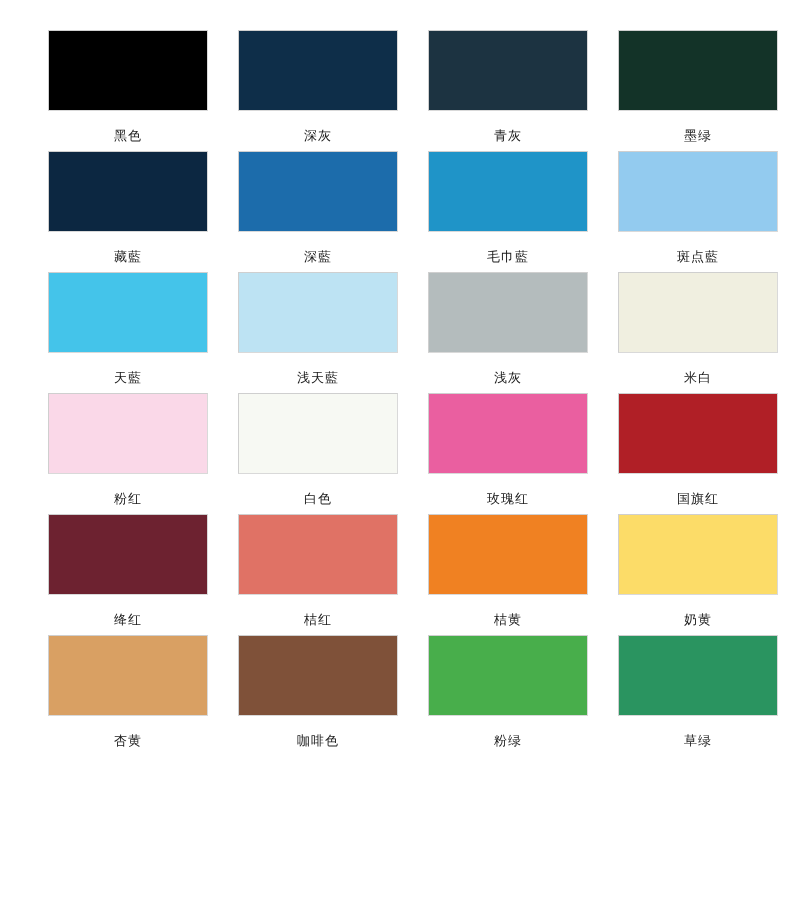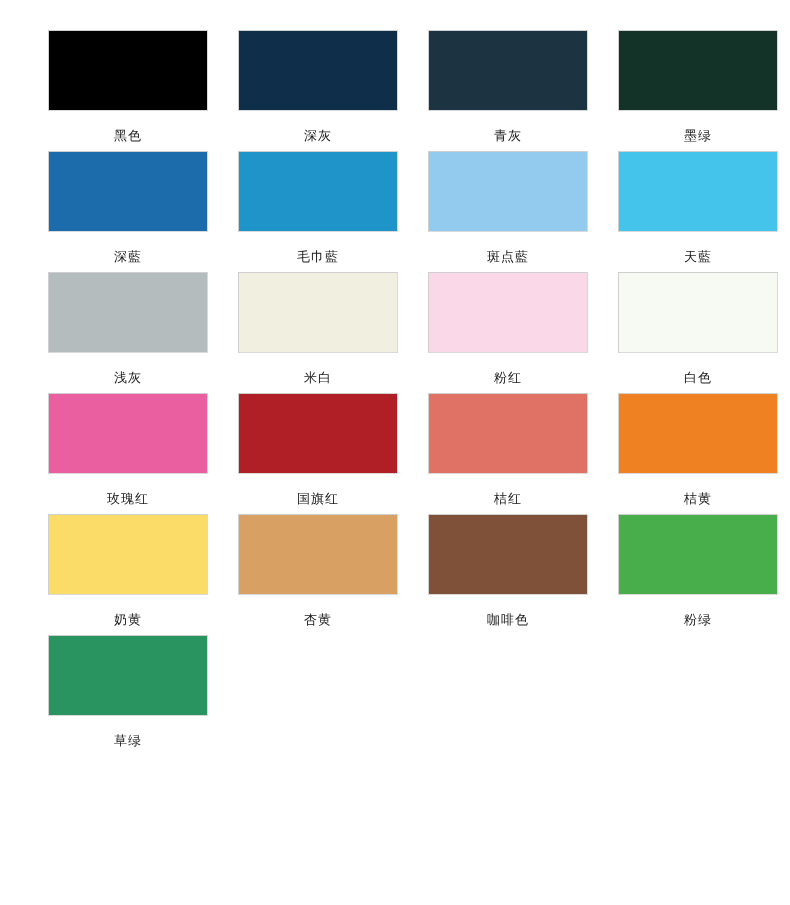--- a/index.html
+++ b/index.html
@@ -76,34 +76,42 @@
       </div>
       <div class="swatch-cell">
         <div class="swatch-chip" style="background-color: rgb(28, 51, 65);"></div>
         <div class="swatch-label">青灰</div>
       </div>
       <div class="swatch-cell">
         <div class="swatch-chip" style="background-color: rgb(19, 51, 40);"></div>
         <div class="swatch-label">墨绿</div>
       </div>
       <div class="swatch-cell">
+        <div class="swatch-chip" style="background-color: rgb(12, 39, 65);"></div>
+        <div class="swatch-label">藏藍</div>
+      </div>
+      <div class="swatch-cell">
         <div class="swatch-chip" style="background-color: rgb(28, 108, 171);"></div>
         <div class="swatch-label">深藍</div>
       </div>
       <div class="swatch-cell">
         <div class="swatch-chip" style="background-color: rgb(31, 148, 200);"></div>
         <div class="swatch-label">毛巾藍</div>
       </div>
       <div class="swatch-cell">
         <div class="swatch-chip" style="background-color: rgb(147, 203, 239);"></div>
         <div class="swatch-label">斑点藍</div>
       </div>
       <div class="swatch-cell">
         <div class="swatch-chip" style="background-color: rgb(68, 196, 234);"></div>
         <div class="swatch-label">天藍</div>
+      </div>
+      <div class="swatch-cell">
+        <div class="swatch-chip" style="background-color: rgb(189, 227, 243);"></div>
+        <div class="swatch-label">浅天藍</div>
       </div>
       <div class="swatch-cell">
         <div class="swatch-chip" style="background-color: rgb(180, 188, 189);"></div>
         <div class="swatch-label">浅灰</div>
       </div>
       <div class="swatch-cell">
         <div class="swatch-chip" style="background-color: rgb(240, 239, 224);"></div>
         <div class="swatch-label">米白</div>
       </div>
       <div class="swatch-cell">
@@ -114,20 +122,24 @@
         <div class="swatch-chip" style="background-color: rgb(247, 249, 243);"></div>
         <div class="swatch-label">白色</div>
       </div>
       <div class="swatch-cell">
         <div class="swatch-chip" style="background-color: rgb(234, 95, 160);"></div>
         <div class="swatch-label">玫瑰红</div>
       </div>
       <div class="swatch-cell">
         <div class="swatch-chip" style="background-color: rgb(176, 31, 38);"></div>
         <div class="swatch-label">国旗红</div>
+      </div>
+      <div class="swatch-cell">
+        <div class="swatch-chip" style="background-color: rgb(109, 34, 48);"></div>
+        <div class="swatch-label">绛红</div>
       </div>
       <div class="swatch-cell">
         <div class="swatch-chip" style="background-color: rgb(224, 114, 101);"></div>
         <div class="swatch-label">桔红</div>
       </div>
       <div class="swatch-cell">
         <div class="swatch-chip" style="background-color: rgb(240, 129, 34);"></div>
         <div class="swatch-label">桔黄</div>
       </div>
       <div class="swatch-cell">

